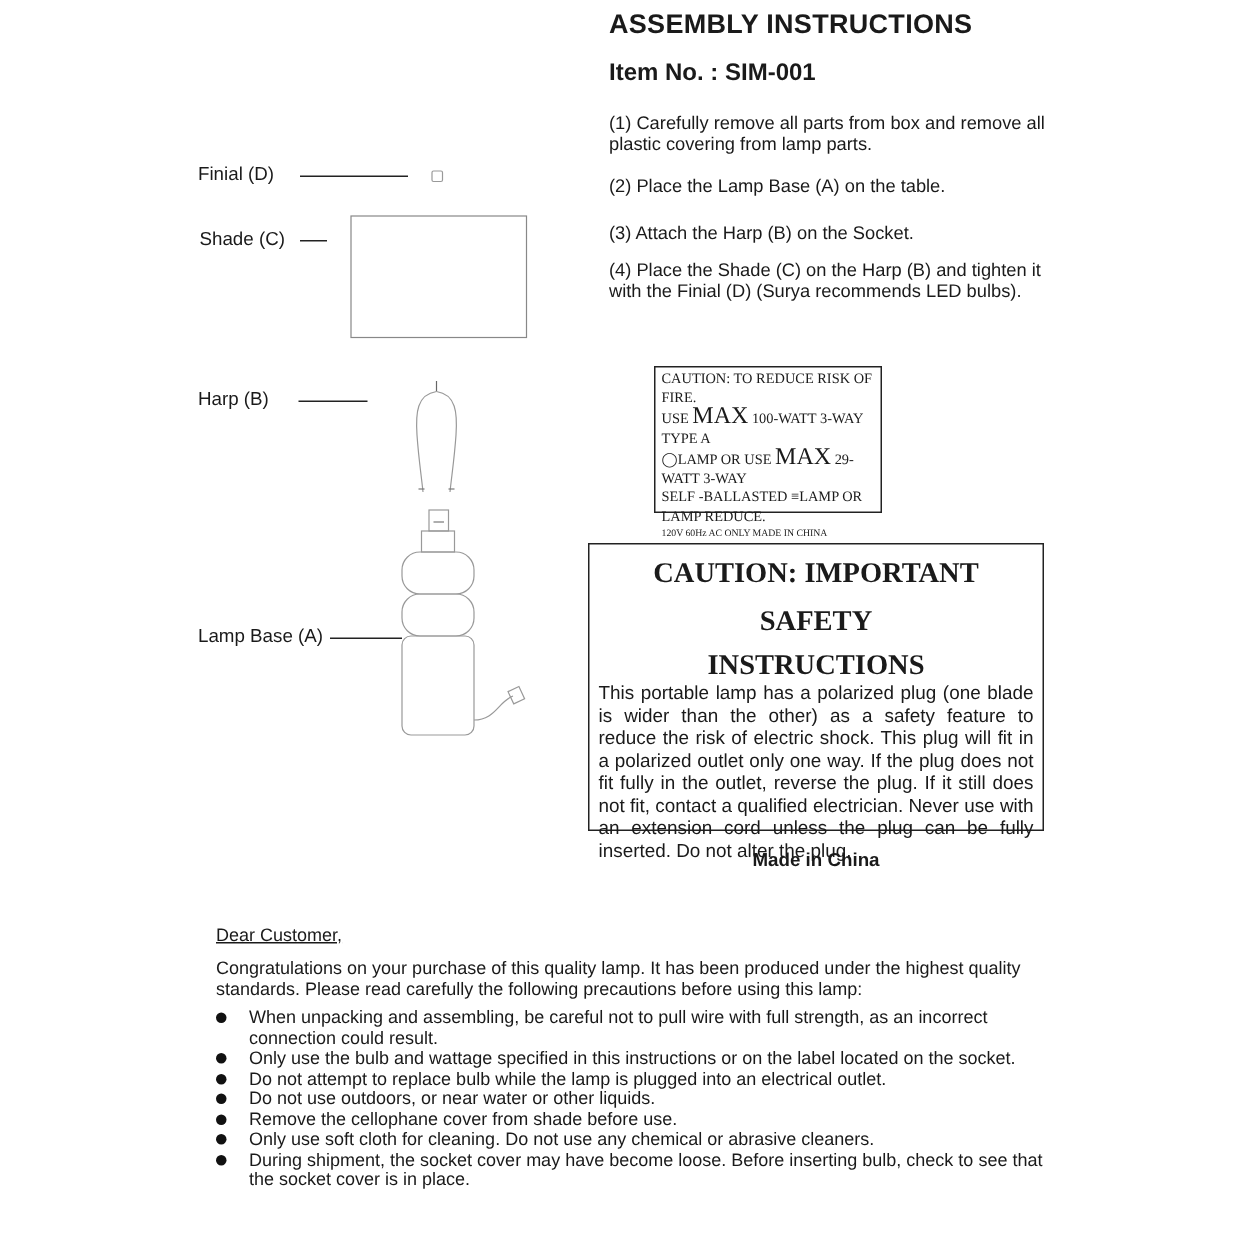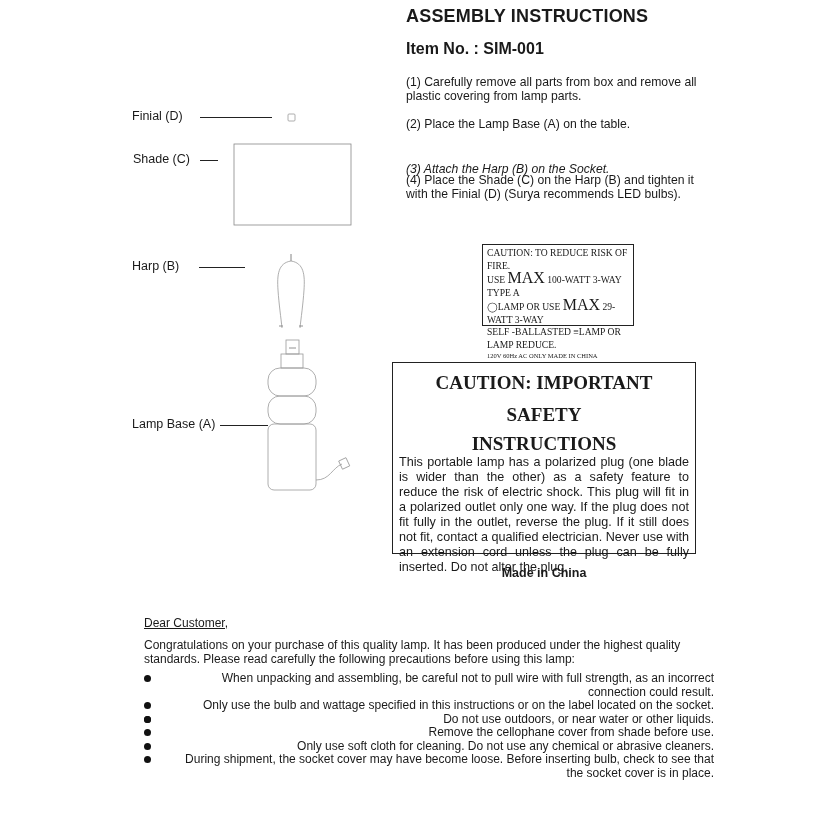--- a/index.html
+++ b/index.html
@@ -3,41 +3,41 @@
 <meta charset="utf-8">
 <style>
   html, body { margin:0; padding:0; }
   body { width:840px; height:840px; background:#ffffff; position:relative; overflow:hidden; font-family:"Liberation Sans", sans-serif; color:#1a1a1a; }
   .abs { position:absolute; }
   .title { left:406px; top:6px; font-size:18px; font-weight:bold; letter-spacing:0.2px; }
   .item-no { left:406px; top:40px; font-size:16px; font-weight:bold; }
   .step { left:406px; width:300px; font-size:12.2px; line-height:14px; }
   .label { font-size:12.5px; }
   .line { height:1px; background:#222; }
-  .caution-label { left:482px; top:244px; width:152px; height:82px; border:1px solid #222; font-family:"Liberation Serif", serif; font-size:9.6px; line-height:12.5px; padding:2px 4px; box-sizing:border-box; }
+  .caution-label { left:436px; top:244px; width:152px; height:98px; border:1px solid #222; font-family:"Liberation Serif", serif; font-size:9.6px; line-height:12.5px; padding:2px 4px; box-sizing:border-box; }
   .caution-label .big { font-size:16px; }
   .caution-label .small { font-size:6.5px; line-height:9px; }
   .safety { left:392px; top:362px; width:304px; height:192px; border:1px solid #222; box-sizing:border-box; padding:4px 6px; }
   .safety-title { font-family:"Liberation Serif", serif; font-weight:bold; font-size:19px; text-align:center; line-height:32px; }
   .safety-body { font-size:12.6px; line-height:15px; text-align:justify; margin-top:-2px; }
   .made { left:392px; top:566px; width:304px; text-align:center; font-size:12.5px; font-weight:bold; }
   .letter { left:144px; width:570px; font-size:12px; line-height:13.5px; }
   ul.bullets { margin:0; padding:0; list-style:none; }
-  ul.bullets li { position:relative; padding-left:22px; font-size:12px; line-height:13.5px;text-align:right; }
+  ul.bullets li { position:relative; padding-left:22px; font-size:12px; line-height:13.5px; }
   ul.bullets li .dot { position:absolute; left:0; top:3px; width:7px; height:7px; border-radius:50%; background:#111; }
 </style>
 </head>
 <body>
 
 <div class="abs title">ASSEMBLY INSTRUCTIONS</div>
 <div class="abs item-no">Item No. : SIM-001</div>
 
 <div class="abs step" style="top:75px;">(1) Carefully remove all parts from box and remove all plastic covering from lamp parts.</div>
 <div class="abs step" style="top:117px;">(2) Place the Lamp Base (A) on the table.</div>
-<div class="abs step" style="top:162px;font-style:italic;">(3) Attach the Harp (B) on the Socket.</div>
+<div class="abs step" style="top:148px;">(3) Attach the Harp (B) on the Socket.</div>
 <div class="abs step" style="top:173px;">(4) Place the Shade (C) on the Harp (B) and tighten it with the Finial (D) (Surya recommends LED bulbs).</div>
 
 <div class="abs label" style="left:132px; top:109px;">Finial (D)</div>
 <div class="abs line" style="left:200px; top:117px; width:72px;"></div>
 
 <div class="abs label" style="left:133px; top:152px;">Shade (C)</div>
 <div class="abs line" style="left:200px; top:160px; width:18px;"></div>
 
 <div class="abs label" style="left:132px; top:259px;">Harp (B)</div>
 <div class="abs line" style="left:199px; top:267px; width:46px;"></div>
@@ -88,18 +88,18 @@
   <div class="safety-body">This portable lamp has a polarized plug (one blade is wider than the other) as a safety feature to reduce the risk of electric shock. This plug will fit in a polarized outlet only one way. If the plug does not fit fully in the outlet, reverse the plug. If it still does not fit, contact a qualified electrician. Never use with an extension cord unless the plug can be fully inserted. Do not alter the plug.</div>
 </div>
 
 <div class="abs made">Made in China</div>
 
 <div class="abs letter" style="top:617px;text-decoration:underline;">Dear Customer,</div>
 <div class="abs letter" style="top:639px;">Congratulations on your purchase of this quality lamp. It has been produced under the highest quality standards. Please read carefully the following precautions before using this lamp:</div>
 <ul class="abs letter bullets" style="top:672px; left:144px; width:570px;">
   <li><span class="dot"></span><span>When unpacking and assembling, be careful not to pull wire with full strength, as an incorrect connection could result.</span></li>
   <li><span class="dot"></span><span>Only use the bulb and wattage specified in this instructions or on the label located on the socket.</span></li>
-  <li><span class="dot"></span></li>
+  <li><span class="dot"></span><span>Do not attempt to replace bulb while the lamp is plugged into an electrical outlet.</span></li>
   <li><span class="dot"></span><span>Do not use outdoors, or near water or other liquids.</span></li>
   <li><span class="dot"></span><span>Remove the cellophane cover from shade before use.</span></li>
   <li><span class="dot"></span><span>Only use soft cloth for cleaning. Do not use any chemical or abrasive cleaners.</span></li>
   <li><span class="dot"></span><span>During shipment, the socket cover may have become loose. Before inserting bulb, check to see that the socket cover is in place.</span></li>
 </ul>
 
 </body></html>

